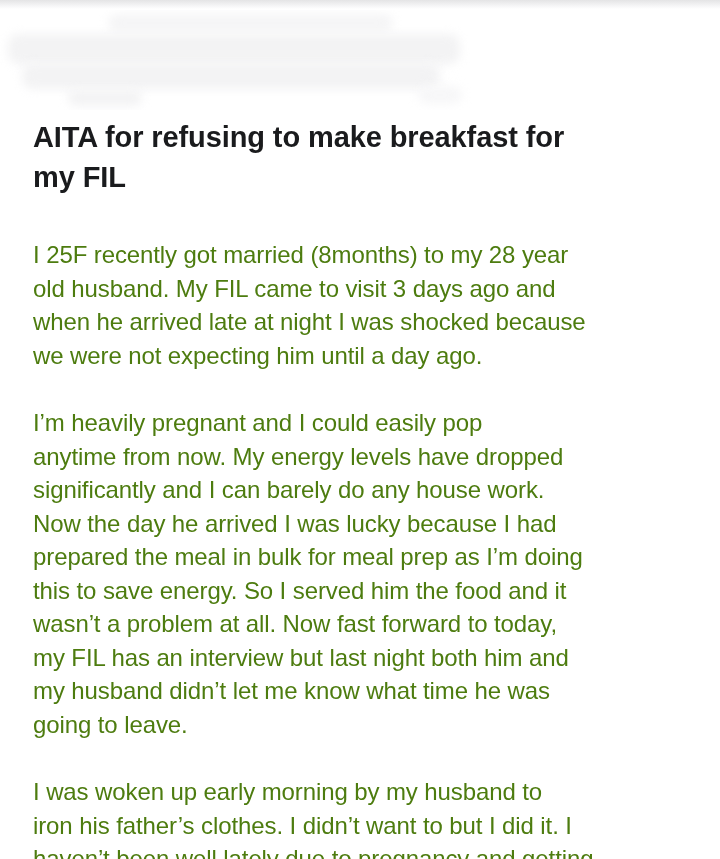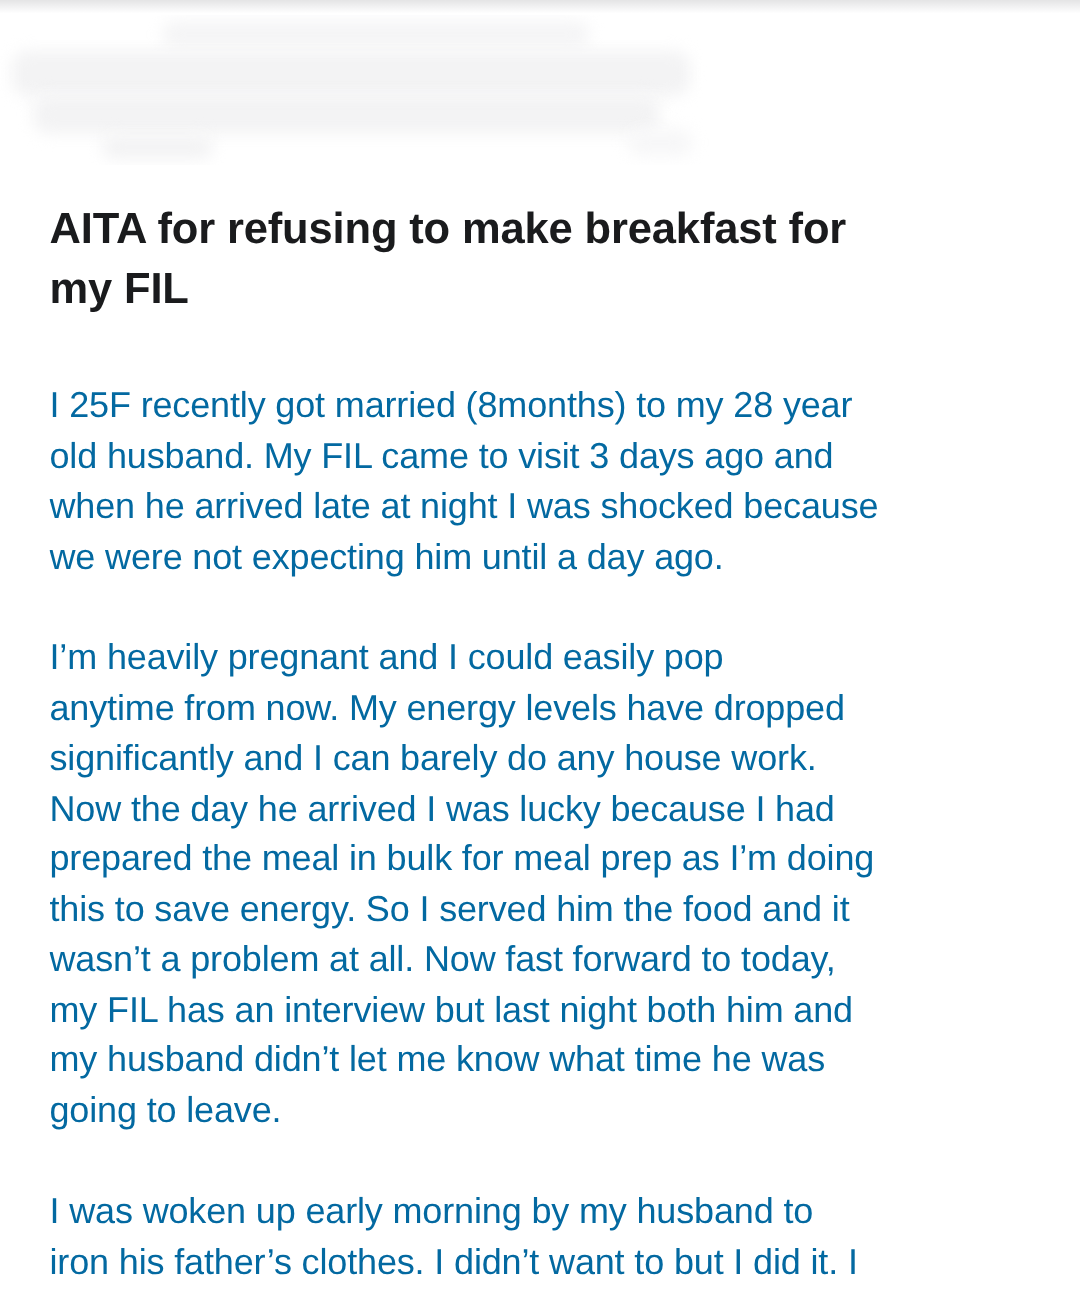--- a/index.html
+++ b/index.html
@@ -45,35 +45,35 @@
   
   .post-body {
     position: absolute;
     left: 33px;
     top: 117px;
     width: 656px;
     height: 742px;
     overflow: hidden;
   }
   .post-title {
-    margin: 16px 0 41px 0;
+    margin: 0 0 41px 0;
     font-size: 29px;
     line-height: 40px;
     font-weight: 700;
     letter-spacing: -0.1px;
     color: #1a1b1d;
     white-space: pre-line;
   }
   .post-paragraph {
     margin: 0 0 34px 0;
     font-size: 24px;
     line-height: 33.5px;
     font-weight: 400;
     letter-spacing: -0.1px;
-    color: #0369a1;
+    color: #4d7c0f;
     white-space: pre-line;
   }
 </style>
 </head>
 <body>
 
 <div class="top-shadow"></div>
 
 <div class="redacted-header">
   <div class="blur-blob blob-1"></div>

